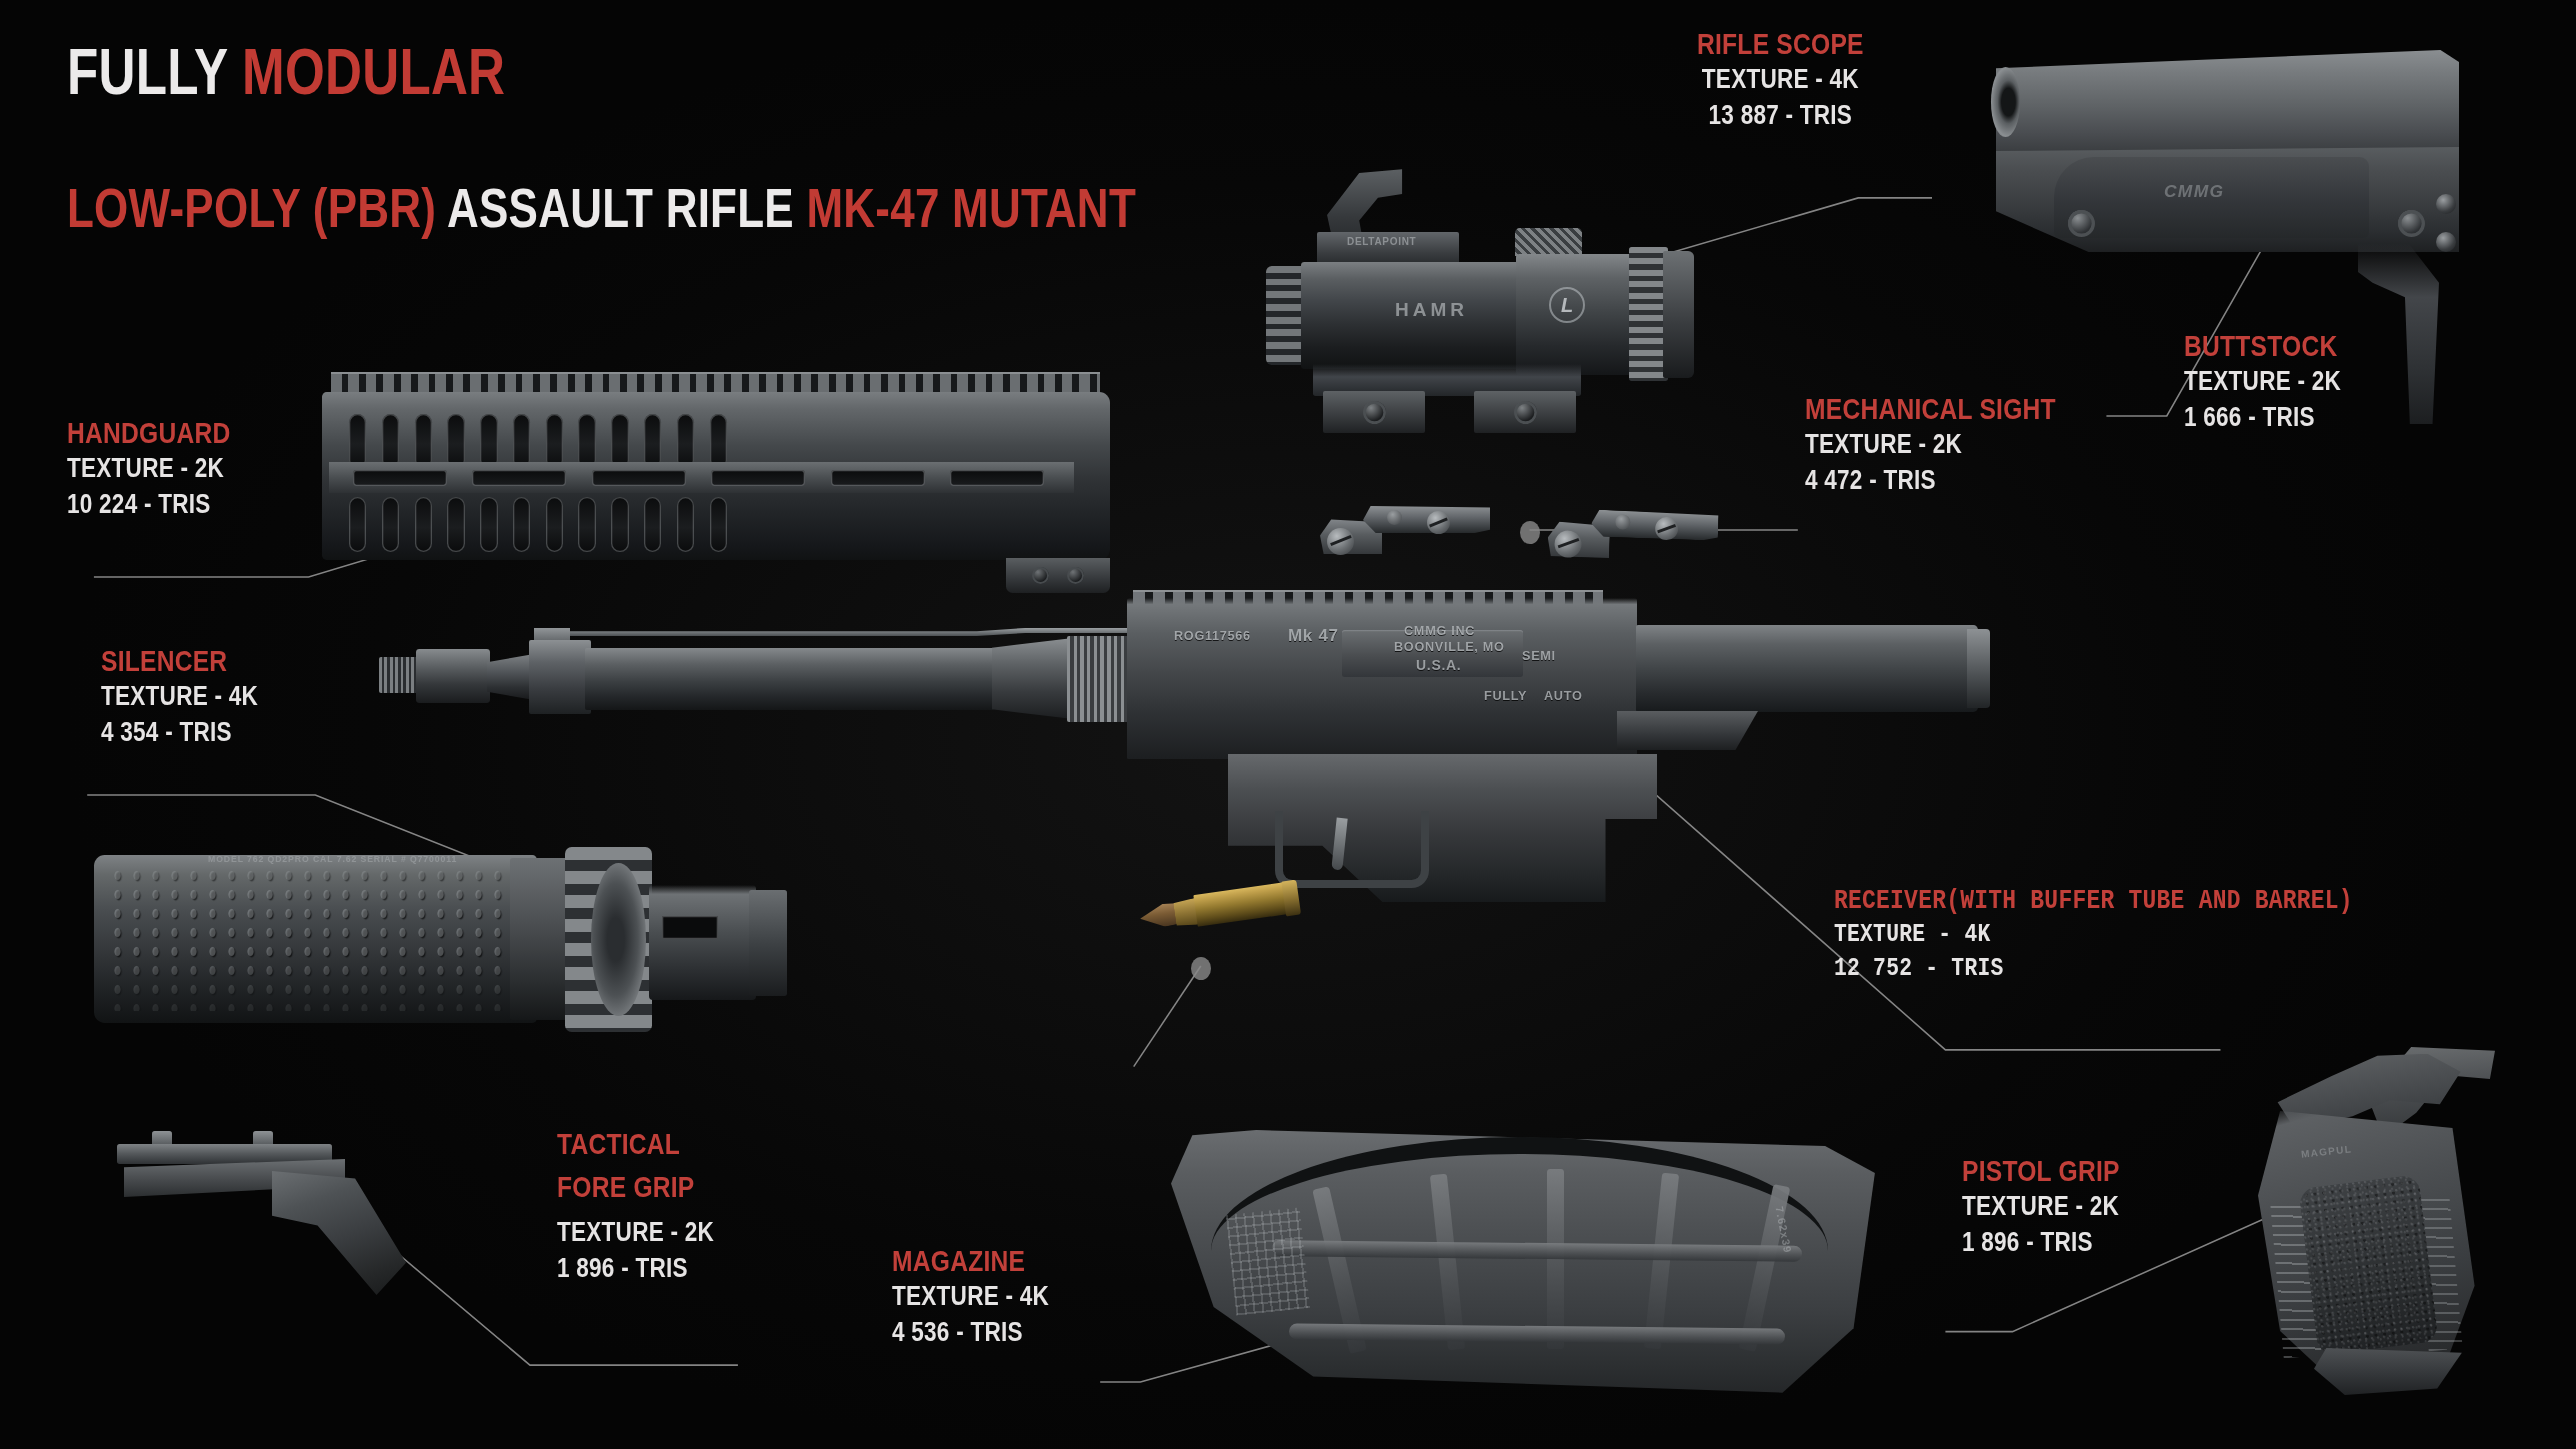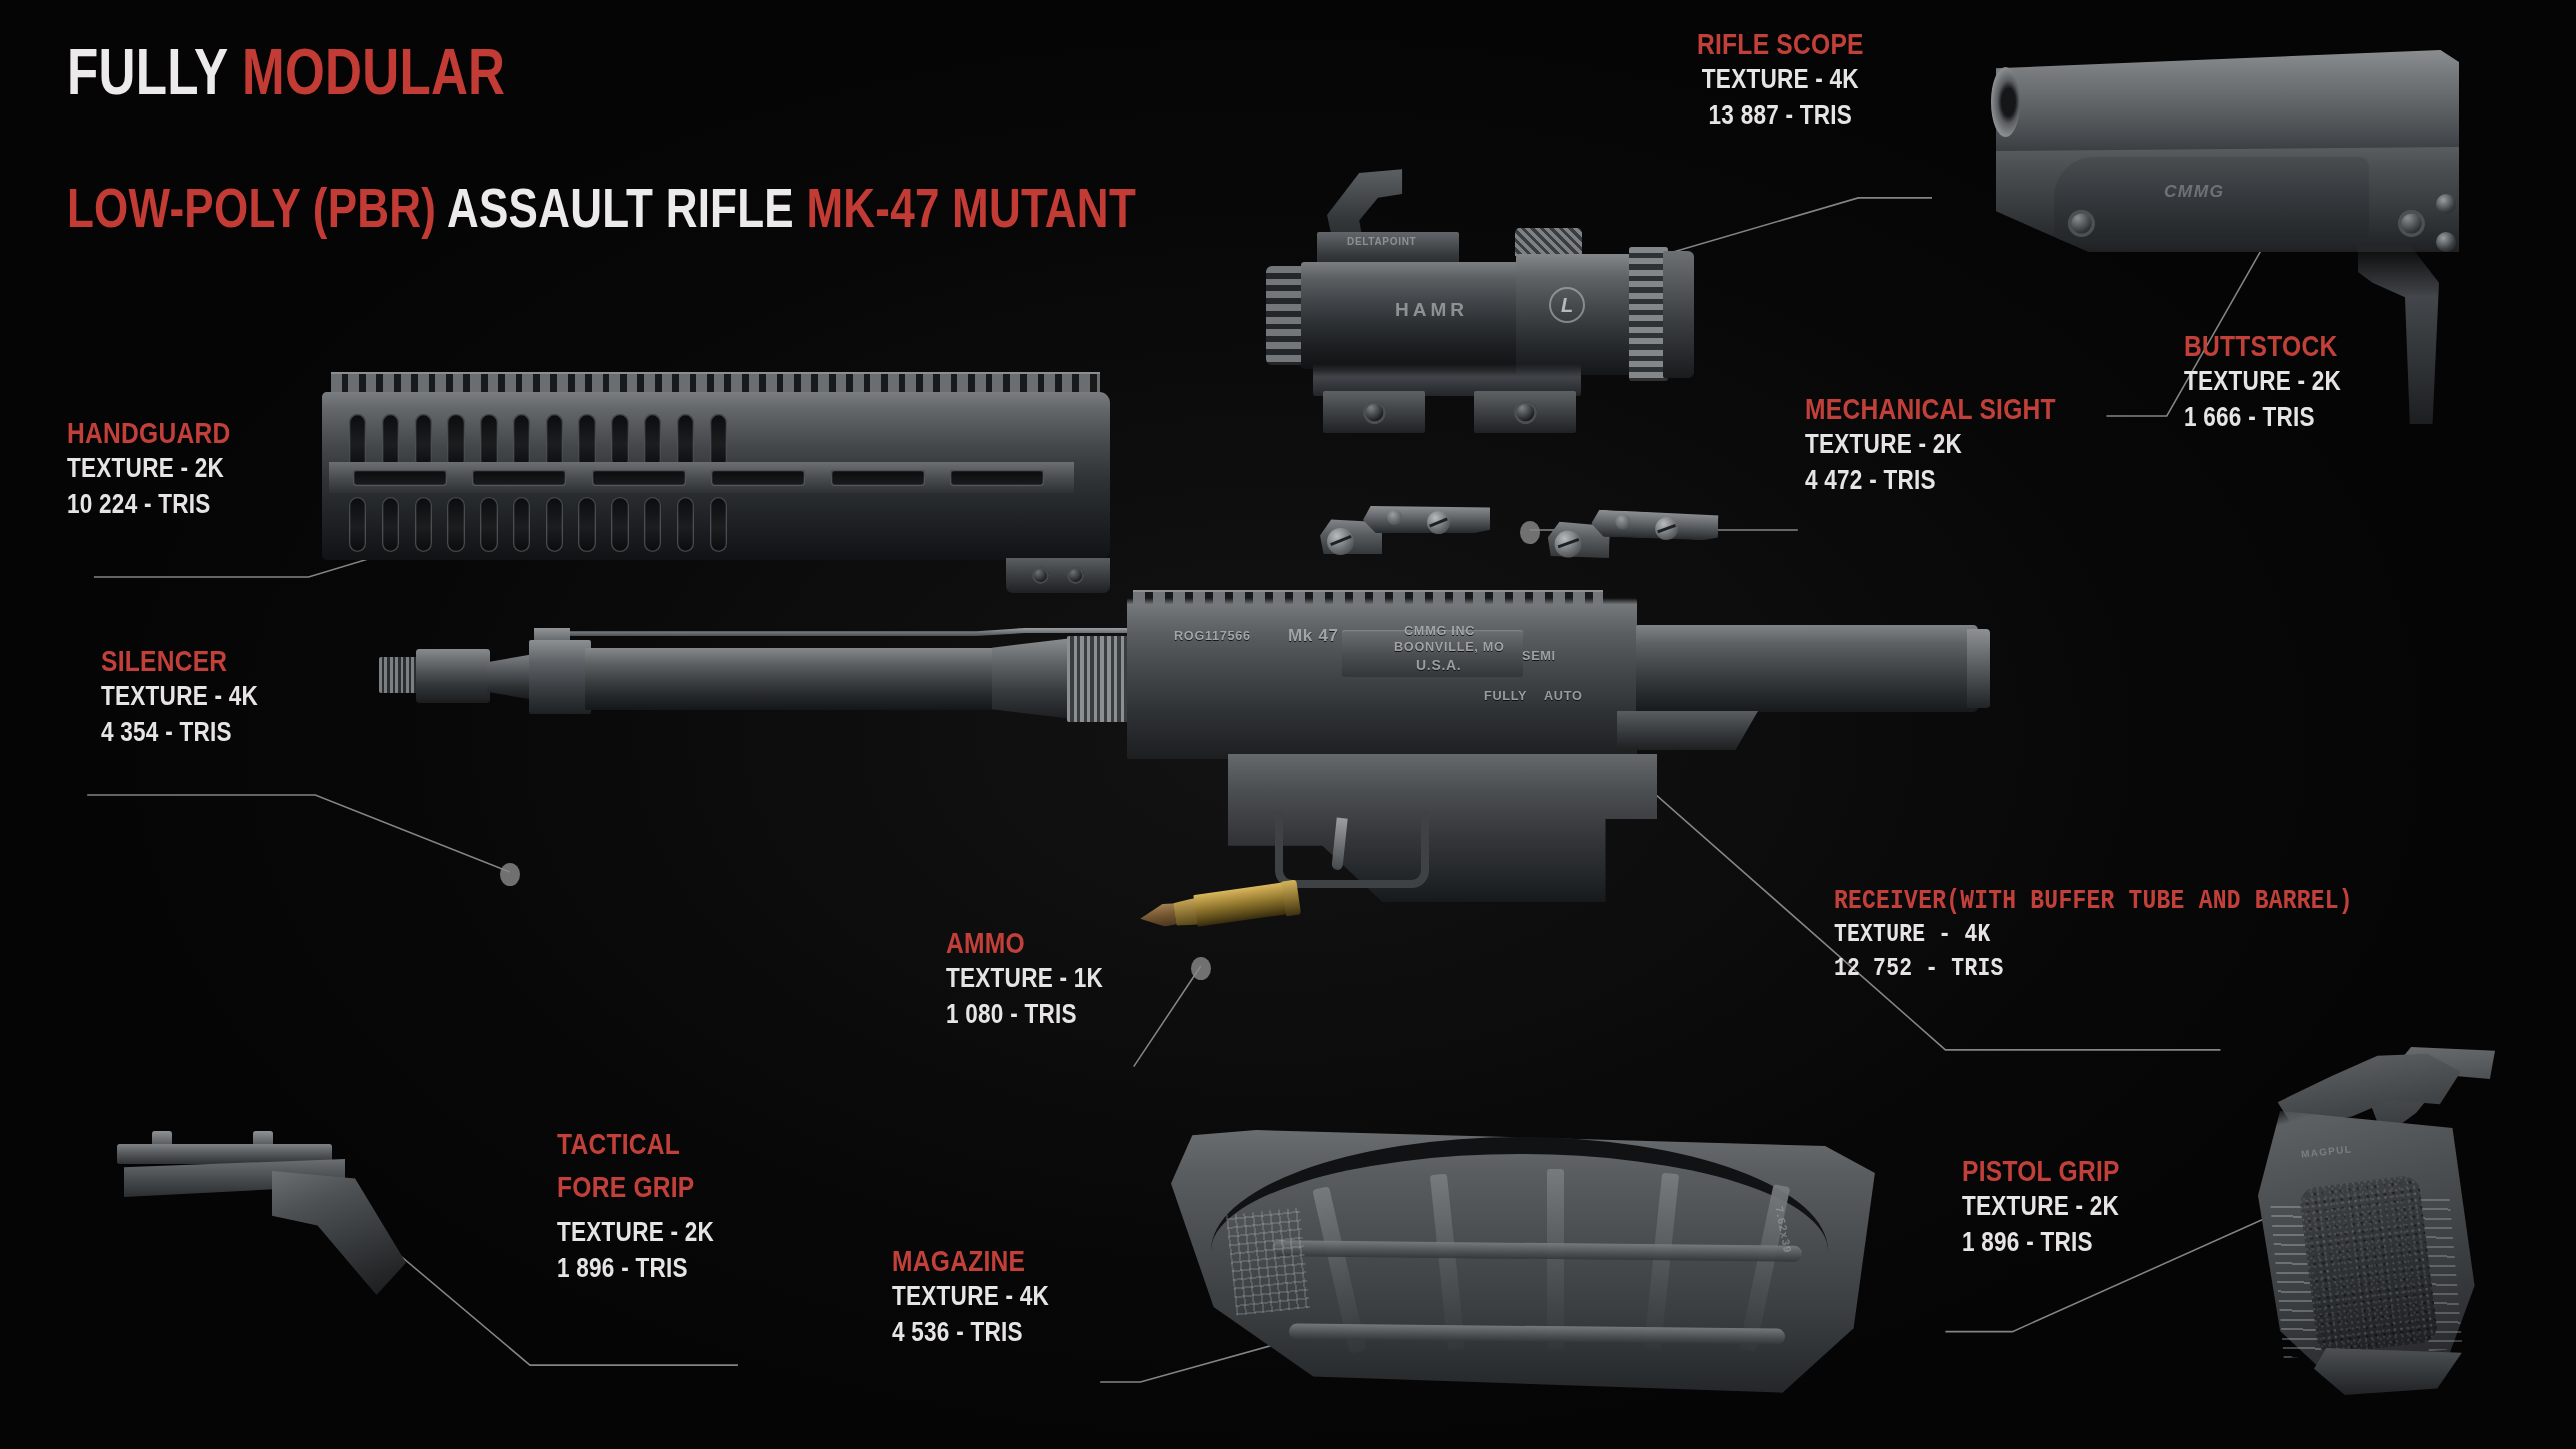--- a/index.html
+++ b/index.html
@@ -705,20 +705,31 @@
     <div id="bs-top"></div>
     <div id="bs-tube-end"></div>
     <span id="bs-logo">CMMG</span>
     <div class="bs-bolt" style="left:72px;top:160px;"></div>
     <div class="bs-bolt" style="left:402px;top:160px;"></div>
     <div class="bs-screw" style="left:440px;top:144px;"></div>
     <div class="bs-screw" style="left:440px;top:182px;"></div>
     <div id="bs-arm"></div>
   </div>
 
+  <div class="part" id="silencer">
+    <div id="sil-body"></div>
+    <div id="sil-dimples"></div>
+    <span id="sil-mark">MODEL 762 QD2PRO   CAL 7.62   SERIAL # Q7700011</span>
+    <div id="sil-rear"></div>
+    <div id="sil-collar"></div>
+    <div id="sil-collar-face"></div>
+    <div id="sil-brake"></div>
+    <div id="sil-brake-slot"></div>
+    <div id="sil-tip"></div>
+  </div>
 
   <div class="part" id="foregrip">
     <div class="fg-nub" style="left:48px;top:4px;"></div>
     <div class="fg-nub" style="left:149px;top:4px;"></div>
     <div id="fg-rail"></div>
     <div id="fg-arm"></div>
     <div id="fg-angled"></div>
   </div>
 
   <div class="part" id="ammo">
@@ -765,25 +776,20 @@
     <span class="sub">4 354 - TRIS</span>
   </div>
 
   <div class="callout" style="left:557px;top:1127px;">
     <span class="head">TACTICAL</span>
     <span class="head" style="margin-top:9.4px;">FORE GRIP</span>
     <span class="sub" style="margin-top:9.4px;">TEXTURE - 2K</span>
     <span class="sub">1 896 - TRIS</span>
   </div>
 
-  <div class="callout" style="left:946px;top:926px;">
-    <span class="head">AMMO</span>
-    <span class="sub">TEXTURE - 1K</span>
-    <span class="sub">1 080 - TRIS</span>
-  </div>
 
   <div class="callout" style="left:892px;top:1244px;">
     <span class="head">MAGAZINE</span>
     <span class="sub">TEXTURE - 4K</span>
     <span class="sub">4 536 - TRIS</span>
   </div>
 
   <div class="callout" style="left:1697px;top:27px;text-align:center;">
     <span class="head">RIFLE SCOPE</span>
     <span class="sub">TEXTURE - 4K</span>

